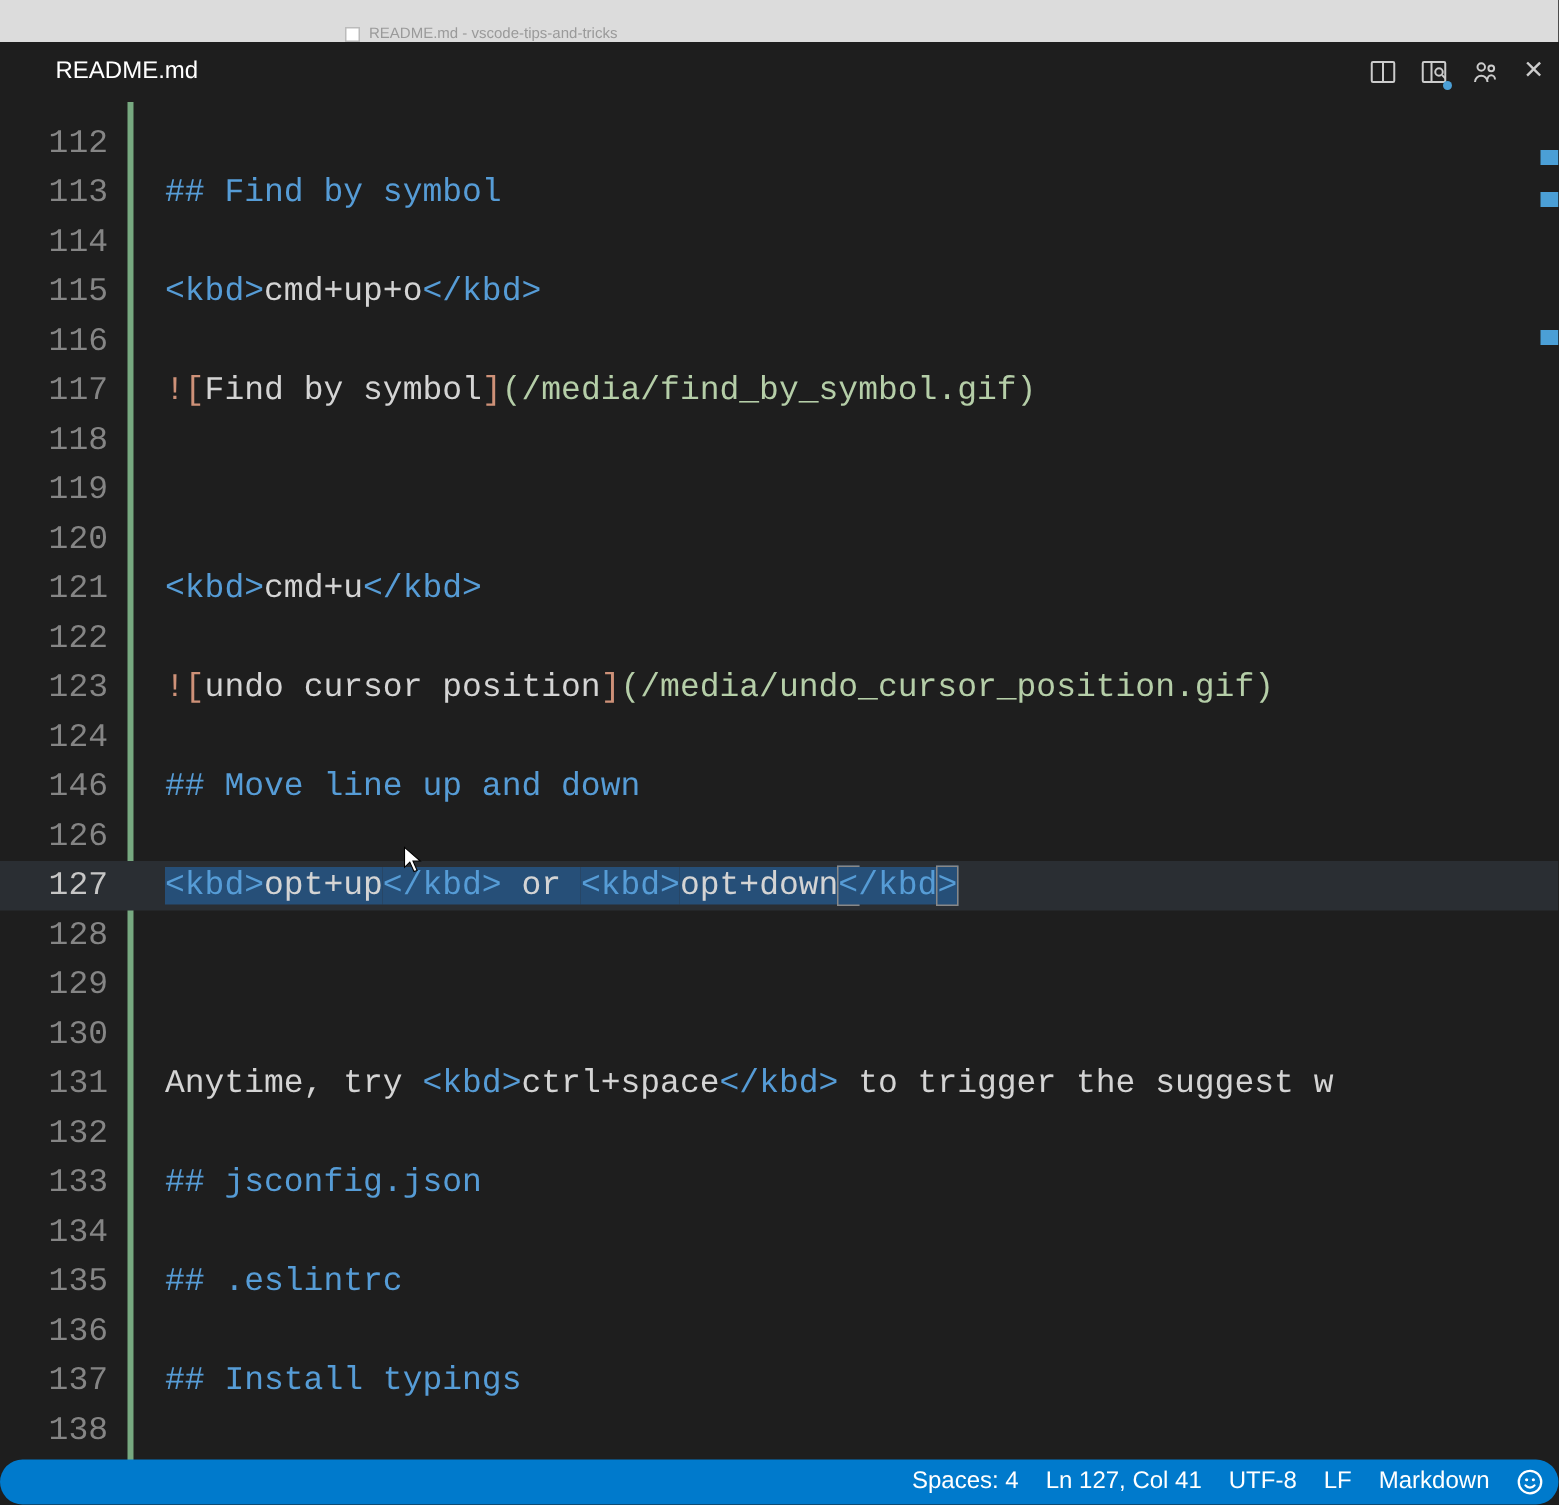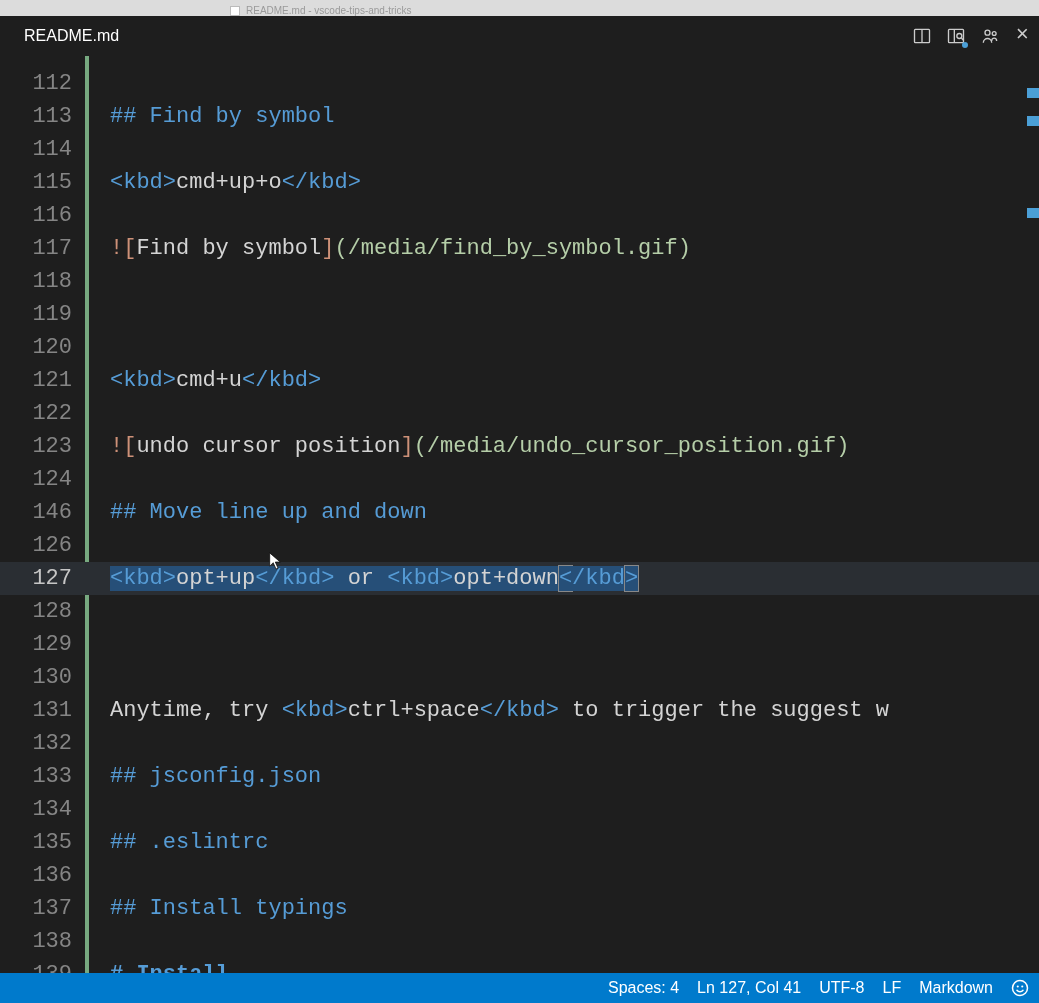--- a/index.html
+++ b/index.html
@@ -4,21 +4,21 @@
 <style>
   * { margin: 0; padding: 0; box-sizing: border-box; }
   html, body {
     width: 1039px; height: 1003px; overflow: hidden;
     background: #1e1e1e;
     font-family: Menlo, Monaco, "Courier New", monospace;
     color: #d4d4d4;
   }
   
   .top-strip {
-    height: 16px;
+    height: 28px;
     background: #dcdcdc;
     display: flex;
     align-items: flex-end;
     padding-left: 230px;
     font-size: 10px;
     color: #9a9a9a;
     font-family: -apple-system, "Helvetica Neue", Arial, sans-serif;
     white-space: nowrap;
     overflow: hidden;
   }
@@ -40,20 +40,21 @@
   }
   .tab {
     height: 100%;
     display: flex;
     align-items: center;
     padding: 0 24px;
     color: #ffffff;
     font-family: -apple-system, "Helvetica Neue", Arial, sans-serif;
     font-size: 16px;
     font-weight: 400;
+    margin-left: 13px;
   }
   .tab-actions {
     display: flex;
     align-items: center;
     gap: 14px;
     color: #cccccc;
   }
   .tab-actions svg { width: 20px; height: 20px; display: block; }
   .tab-actions .icon-btn { cursor: pointer; position: relative; }
   .tab-actions .close { font-size: 22px; line-height: 1; cursor: pointer; padding: 0 2px;}
@@ -116,20 +117,21 @@
     position: absolute; left: 0; right: 0; bottom: 0; height: 30px;
     background: #007acc;
     color: #ffffff;
     display: flex;
     align-items: center;
     justify-content: flex-end;
     font-family: -apple-system, "Helvetica Neue", Arial, sans-serif;
     font-size: 16px;
     padding: 0 10px;
     gap: 18px;
+    border-radius: 15px;
   }
   .status-item { cursor: pointer; }
   .smiley svg { width: 18px; height: 18px; display: block; }
 </style>
 </head>
 <body>
 
 <div class="top-strip">
   <span class="chk"></span>
   <span>README.md - vscode-tips-and-tricks</span>

